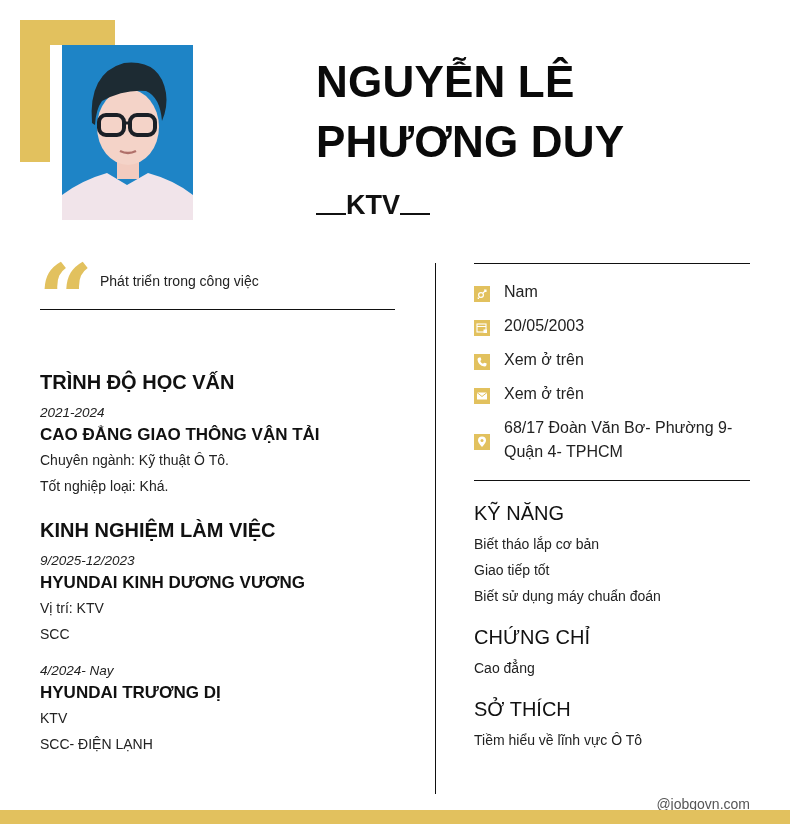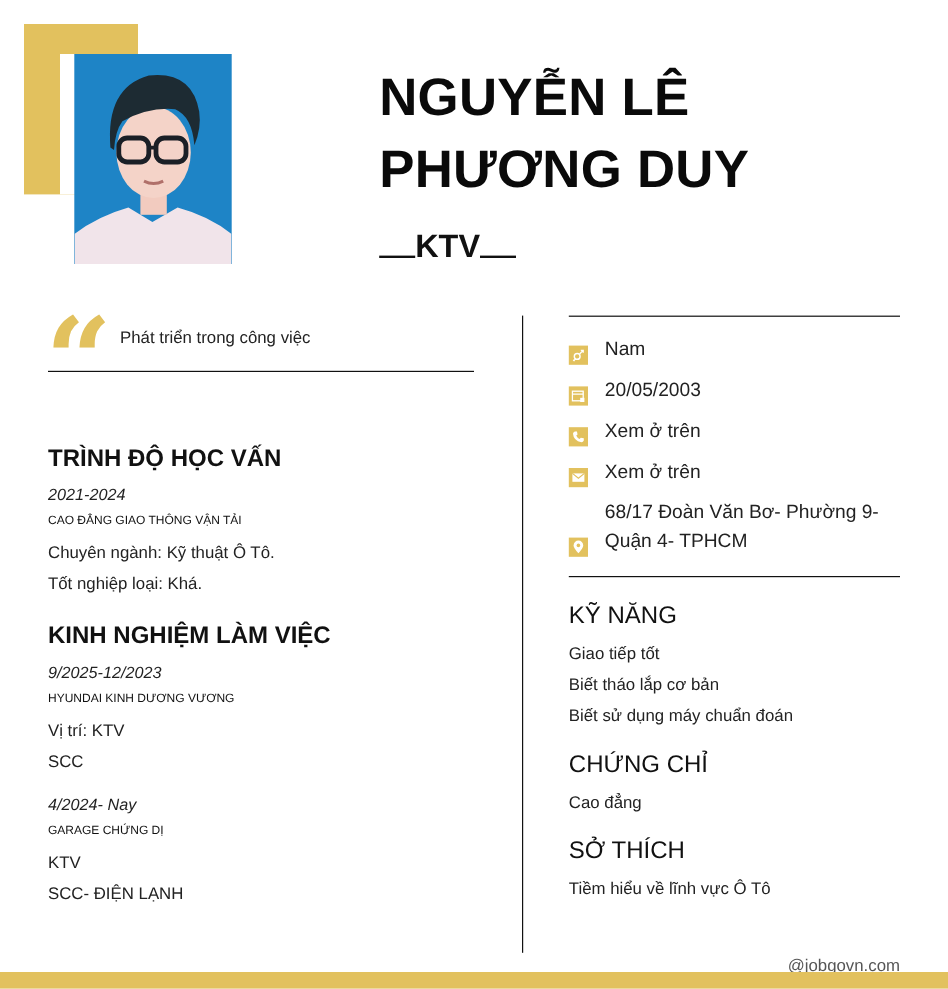--- a/index.html
+++ b/index.html
@@ -15,31 +15,31 @@
     .job-title { position: absolute; left: 316px; top: 190px; font-size: 27px; font-weight: 700; display: flex; align-items: flex-end; }
     .job-title .line { display: inline-block; width: 30px; border-bottom: 2px solid #111; height: 1px; margin-bottom: 6px; }
 
     .quote-mark { position: absolute; left: 38px; top: 252px; font-family: "DejaVu Serif", serif; font-size: 96px; font-weight: 700; line-height: 1; color: #e2c15e; }
     .objective { position: absolute; left: 100px; top: 273px; font-size: 14px; color: #222; }
     .objective-rule { position: absolute; left: 40px; top: 309px; width: 355px; border-top: 1.5px solid #111; }
 
     .col-left { position: absolute; left: 40px; top: 320px; width: 360px; margin-top: 48px; }
     .section-title { font-size: 20px; font-weight: 700; color: #111; line-height: 28px; }
     .period { font-size: 13.5px; font-style: italic; color: #222; margin-top: 8px; line-height: 18px; }
-    .org { font-size: 10px; font-weight: 400; color: #111; margin-top: 4px; line-height: 18px; }
+    .org { font-size: 17px; font-weight: 700; color: #111; margin-top: 4px; line-height: 18px; }
     .detail { font-size: 14px; color: #222; margin-top: 7px; line-height: 19px; }
     .gap-section { margin-top: 20px; }
     .gap-entry { margin-top: 18px; }
 
     .divider-v { position: absolute; left: 435px; top: 263px; height: 531px; border-left: 1.5px solid #111; }
 
     .col-right { position: absolute; left: 474px; top: 263px; width: 276px; }
     .rule { border-top: 1.5px solid #111; width: 276px; }
     .info-list { padding-top: 16px; padding-bottom: 16px; }
-    .info-item { display: flex; align-items: flex-end; font-size: 16px; color: #222; line-height: 24px; margin-bottom: 10px; }
+    .info-item { display: flex; align-items: center; font-size: 16px; color: #222; line-height: 24px; margin-bottom: 10px; }
     .info-item:last-child { margin-bottom: 0; }
     .info-icon { width: 16px; height: 16px; background: #e2c15e; margin-top: 4px; margin-right: 14px; flex: none; display: flex; align-items: center; justify-content: center; }
     .info-icon svg { width: 12px; height: 12px; }
     .r-section { margin-top: 18px; }
     .r-title { font-size: 20px; font-weight: 400; color: #111; line-height: 28px; }
     .r-item { font-size: 14px; color: #222; line-height: 18px; margin-top: 8px; }
 
     .footer-bar { position: absolute; left: 0; top: 810px; width: 790px; height: 14px; background: #e2c15e; }
     .watermark { position: absolute; right: 40px; top: 796px; font-family: Liberation Sans, sans-serif; font-size: 14px; color: #555; }
   </style>
@@ -92,21 +92,21 @@
   <section class="gap-section">
     <div class="section-title">KINH NGHIỆM LÀM VIỆC</div>
     <div>
       <div class="period">9/2025-12/2023</div>
       <div class="org">HYUNDAI KINH DƯƠNG VƯƠNG</div>
       <div class="detail">Vị trí: KTV</div>
       <div class="detail">SCC</div>
     </div>
     <div class="gap-entry">
       <div class="period">4/2024- Nay</div>
-      <div class="org">GARAGE CHỨNG DỊ</div>
+      <div class="org">HYUNDAI TRƯƠNG DỊ</div>
       <div class="detail">KTV</div>
       <div class="detail">SCC- ĐIỆN LẠNH</div>
     </div>
   </section>
 </div>
 
 <div class="divider-v"></div>
 
 <div class="col-right">
   <div class="rule"></div>
@@ -155,22 +155,22 @@
             <circle cx="6" cy="4.5" r="1.5" fill="#e2c15e"></circle>
           </svg>
       </span>
       <span>68/17 Đoàn Văn Bơ- Phường 9- Quận 4- TPHCM</span>
     </div>
   </div>
   <div class="rule"></div>
 
   <section class="r-section">
     <div class="r-title">KỸ NĂNG</div>
+    <div class="r-item">Biết tháo lắp cơ bản</div>
     <div class="r-item">Giao tiếp tốt</div>
-    <div class="r-item">Biết tháo lắp cơ bản</div>
     <div class="r-item">Biết sử dụng máy chuẩn đoán</div>
   </section>
 
   <section class="r-section">
     <div class="r-title">CHỨNG CHỈ</div>
     <div class="r-item">Cao đẳng</div>
   </section>
 
   <section class="r-section">
     <div class="r-title">SỞ THÍCH</div>

